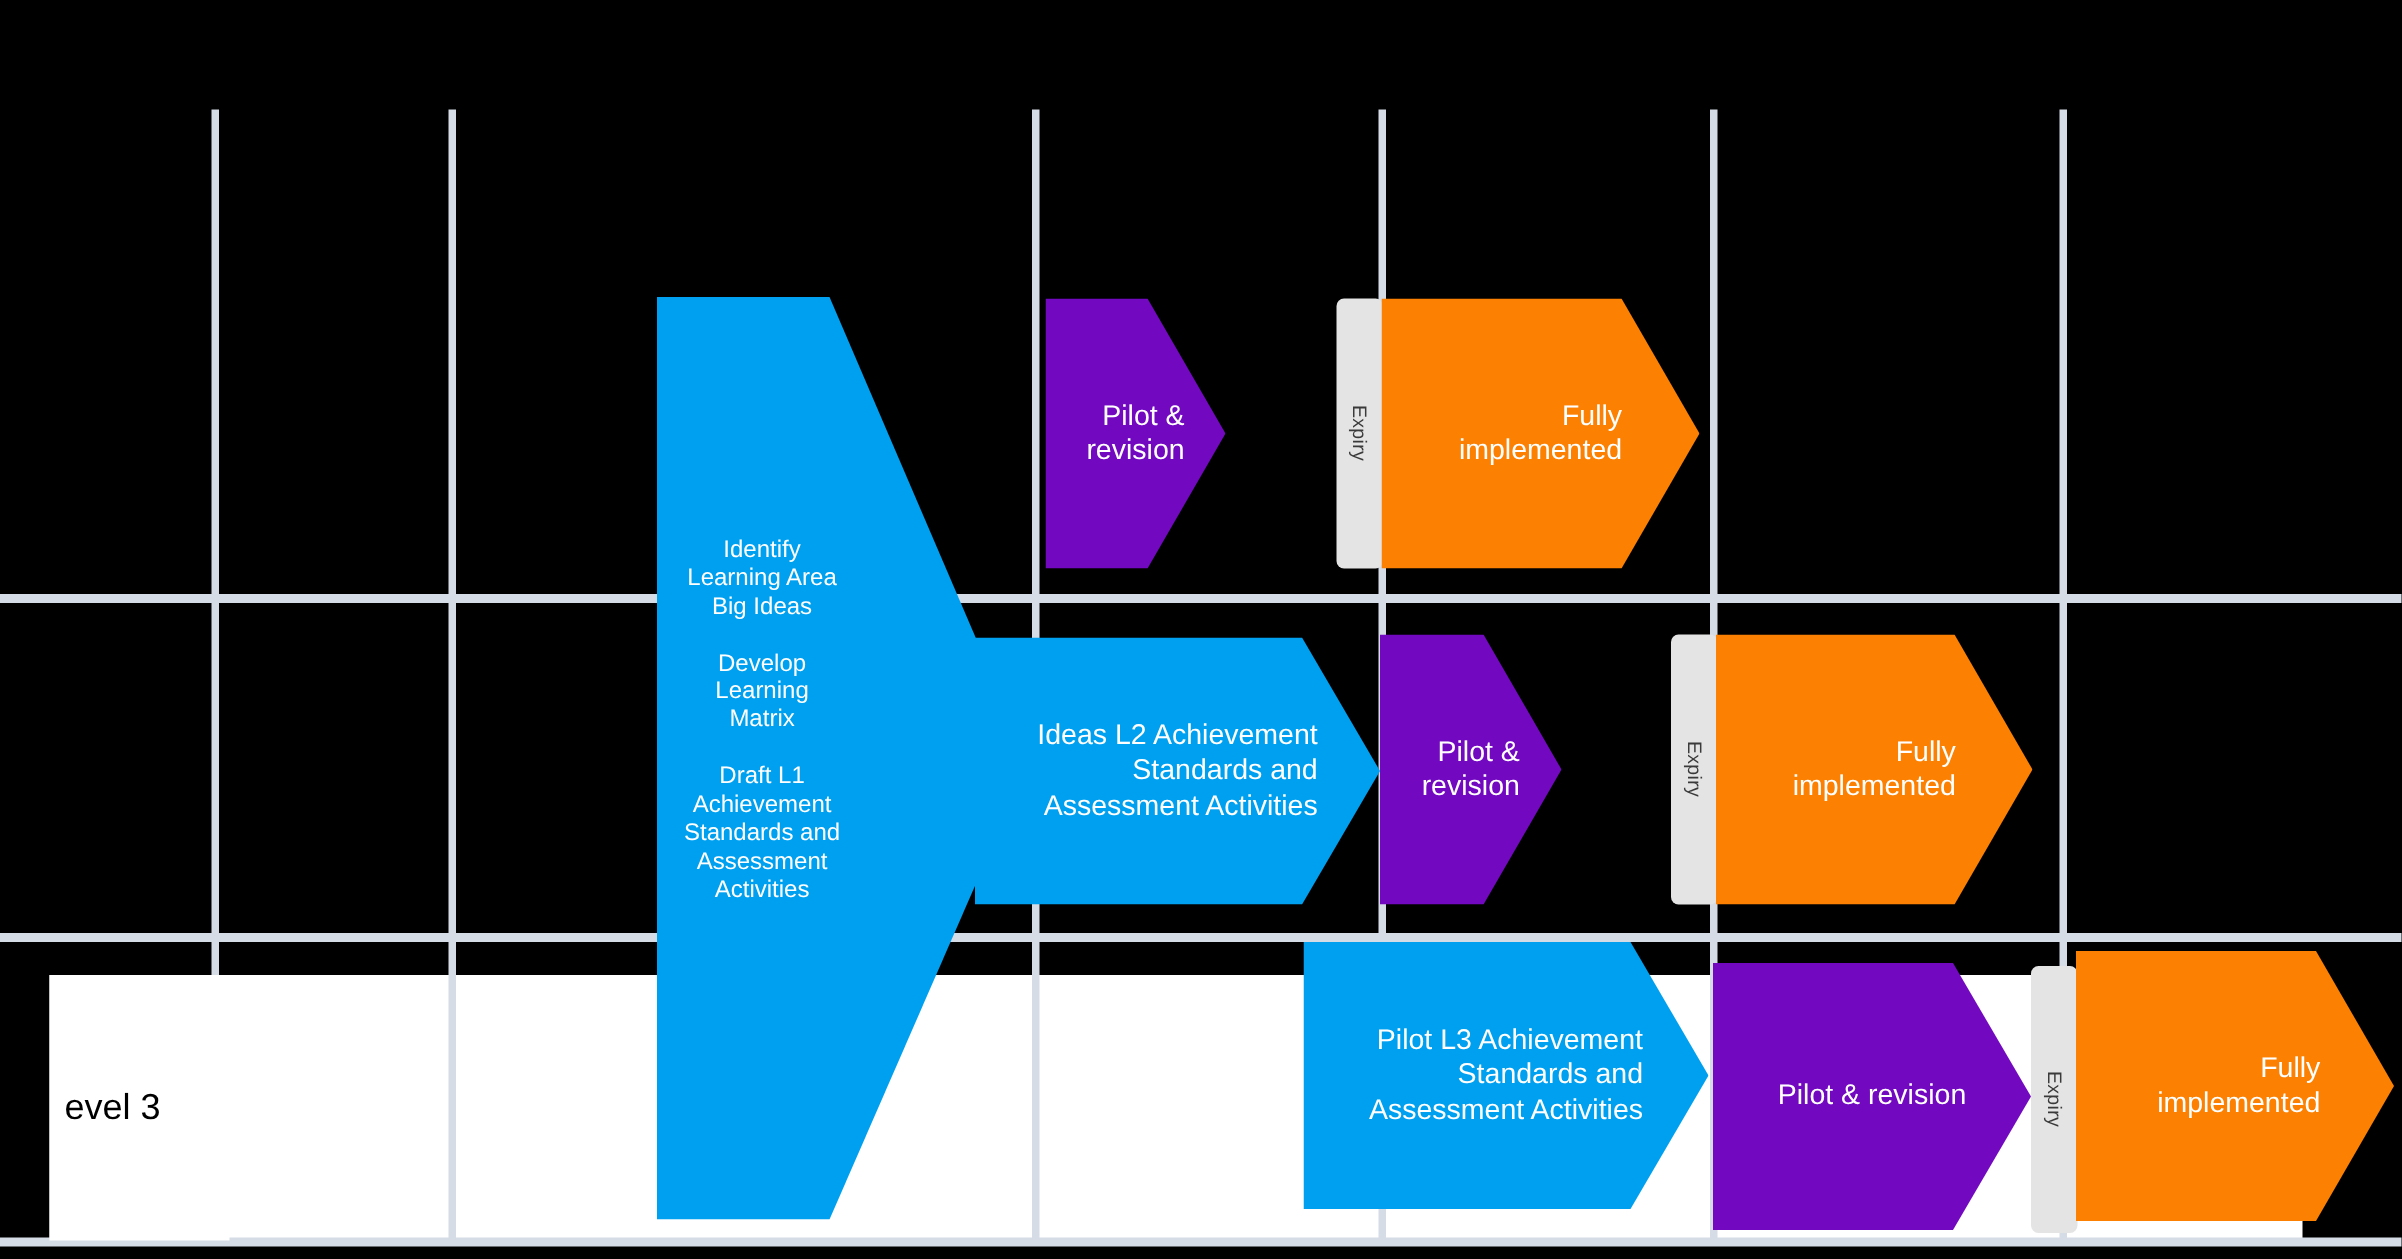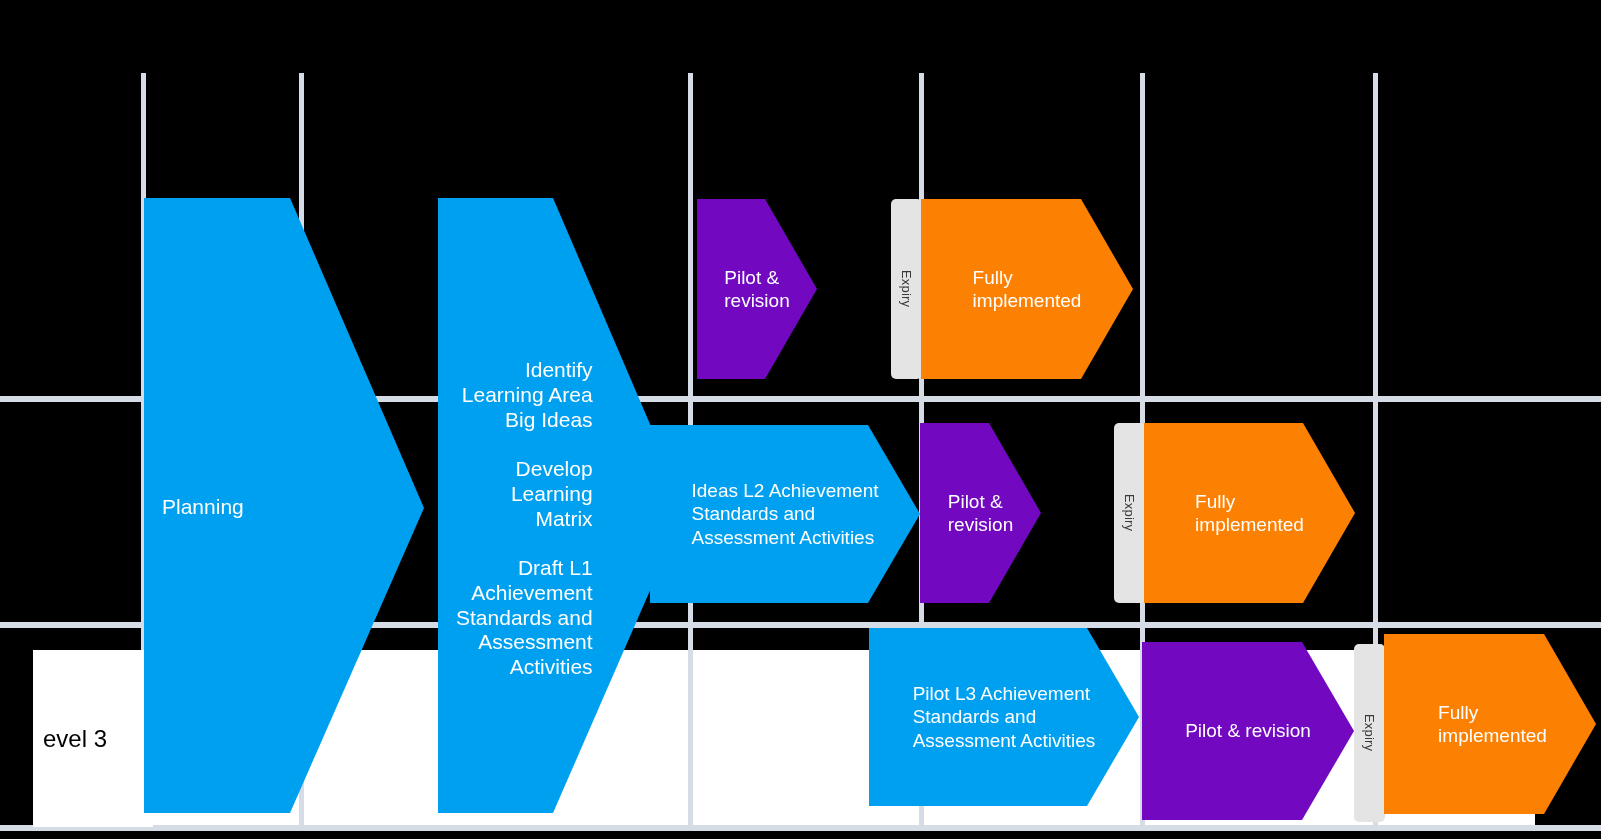--- a/index.html
+++ b/index.html
@@ -25,30 +25,30 @@
     padding-left:10px;white-space:nowrap;
     overflow:hidden;
     text-align:center;
   }
 
   
   .shape{position:absolute;box-sizing:border-box;}
   .shape .txt{
     position:absolute;left:0;top:0;width:100%;height:100%;
     display:flex;flex-direction:column;align-items:center;justify-content:center;
-    color:#fff;font-size:19px;line-height:1.22;text-align:left;
+    color:#fff;font-size:19px;line-height:1.22;text-align:right;
     white-space:pre-line;pointer-events:none;
   }
 
   
   .bigchev{position:absolute;}
   .bigchev svg{display:block;}
   .bigchev .label{
-    position:absolute;color:#fff;font-size:21px;line-height:1.18;
-    white-space:pre-line;text-align:right;
+    position:absolute;color:#fff;font-size:16px;line-height:1.18;
+    white-space:pre-line;text-align:center;
   }
 
   
   .expiry{
     position:absolute;background:#E4E4E4;border-radius:5px;
     display:flex;align-items:center;justify-content:center;
   }
   .expiry span{
     color:#3A3A3A;font-size:13px;
     writing-mode:vertical-rl;text-orientation:mixed;
@@ -147,26 +147,20 @@
   </div>
 
   <div class="shape" style="left:1384px;top:634px;width:217px;height:180px;overflow:hidden;">
     <svg width="230" height="180" viewBox="0 0 230 180">
       <polygon points="0,0 160,0 212,90 160,180 0,180" fill="#FC8002"></polygon>
     </svg>
     <div class="txt" style="padding-right:40px;"><span>Fully
 implemented</span></div>
   </div>
 
-  <div class="bigchev" style="left:144px;top:198px;width:280px;height:615px;">
-    <svg width="280" height="615" viewBox="0 0 280 615">
-      <polygon points="0,0 146,0 280,310 146,615 0,615" fill="#00A0F0"></polygon>
-    </svg>
-    <div class="label" style="left:18px;top:297px;">Planning</div>
-  </div>
 
   <div class="bigchev" style="left:438px;top:198px;width:248px;height:615px;">
     <svg width="248" height="615" viewBox="0 0 248 615">
       <polygon points="0,0 115,0 248,310 115,615 0,615" fill="#00A0F0"></polygon>
     </svg>
     <div class="label" style="left:18px;top:160px;">Identify
 Learning Area
 Big Ideas
 
 Develop

